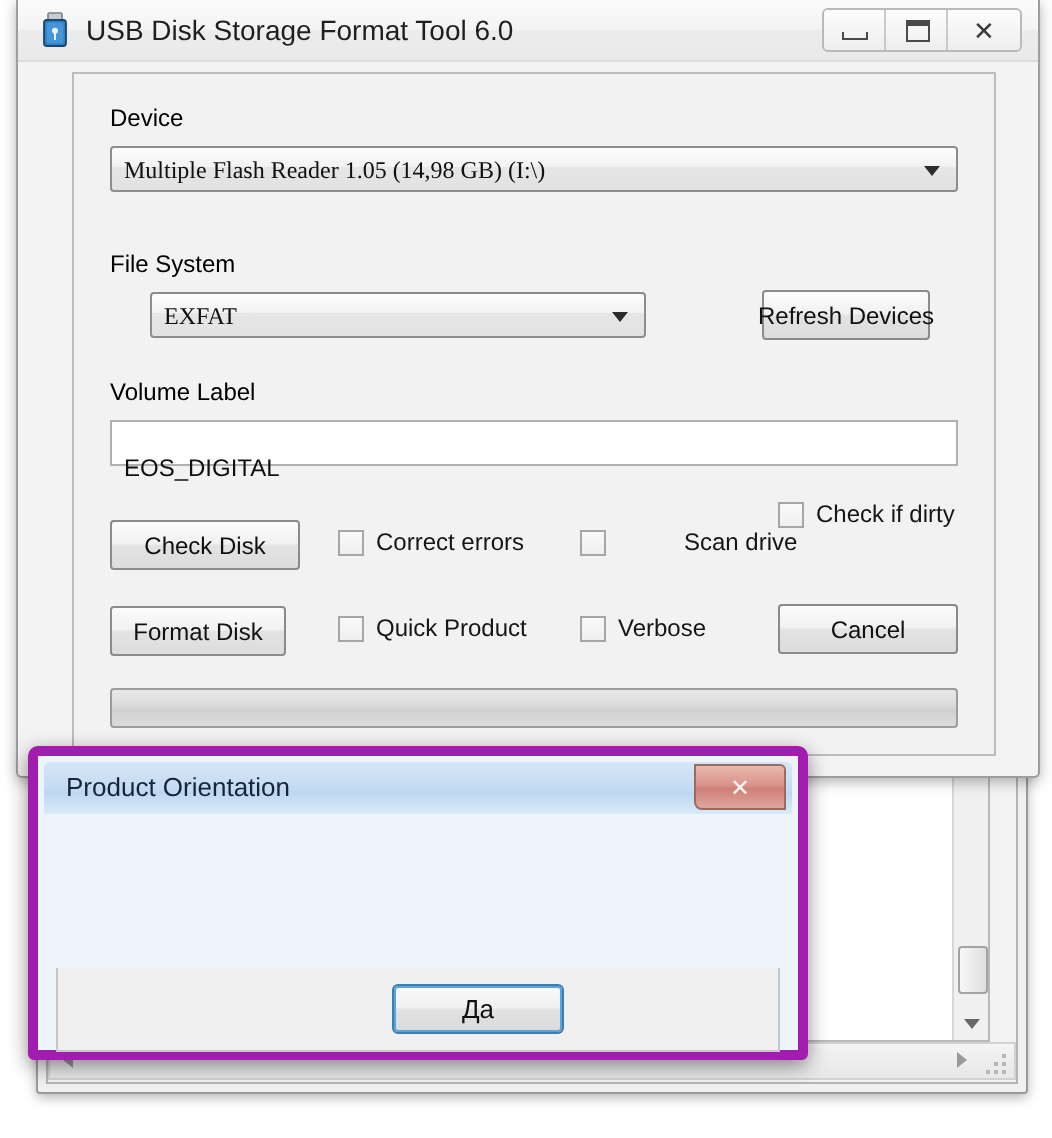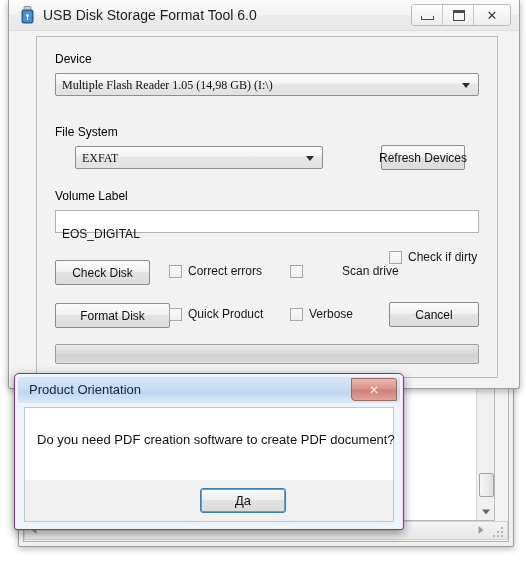--- a/index.html
+++ b/index.html
@@ -231,21 +231,21 @@
     box-sizing: border-box;
     border-radius: 2px;
   }
 
   
   .dlg {
     position: absolute;
     left: 14px; top: 373px;
     width: 390px; height: 157px;
     background: #eef4fb;
-    border: 1px solid #a21caf;
+    border: 5px solid #a21caf;
     border-radius: 5px 5px 3px 3px;
     box-shadow: 0 3px 10px rgba(0,0,0,0.45);
     padding: 20px;
     box-sizing: border-box;
   }
   .dlg-tb {
     position: absolute; left: 3px; top: 3px; right: 3px; height: 26px;
     background: linear-gradient(to bottom,#d5e6f6 0%,#c9def3 40%,#bed8f1 60%,#d9eaf8 100%);
     border-radius: 3px 3px 0 0;
   }
@@ -390,21 +390,21 @@
       </div>
       <div class="cbwrap" style="left:253px; top:227px;gap:33px;">
         <span class="cbox"></span>
         <span class="cbl">Scan drive</span>
       </div>
       <div class="cbwrap" style="left:352px; top:213px;">
         <span class="cbox"></span>
         <span class="cbl">Check if dirty</span>
       </div>
 
-      <div class="btn" style="left:18px; top:266px; width:115px;">Format Disk</div>
+      <div class="btn" style="left:18px; top:266px; width:88px;">Format Disk</div>
       <div class="cbwrap" style="left:132px; top:270px;">
         <span class="cbox"></span>
         <span class="cbl">Quick Product</span>
       </div>
       <div class="cbwrap" style="left:253px; top:270px;">
         <span class="cbox"></span>
         <span class="cbl">Verbose</span>
       </div>
       <div class="btn" style="left:352px; top:265px; width:90px;">Cancel</div>
 
@@ -413,22 +413,19 @@
   </div>
 
   <div class="dlg">
     <div class="dlg-tb">
       <span class="dlg-title">Product Orientation</span>
       <div class="dlg-close">
         <span>✕</span>
       </div>
     </div>
 
-    <div class="dlg-body">
-      <span class="dlg-msg">Do you need PDF creation software to create PDF document?</span>
-    </div>
 
     <div class="dlg-foot">
       <div class="dbtn default yes">Да</div>
     </div>
   </div>
 
 </div>
 
 </body></html>

